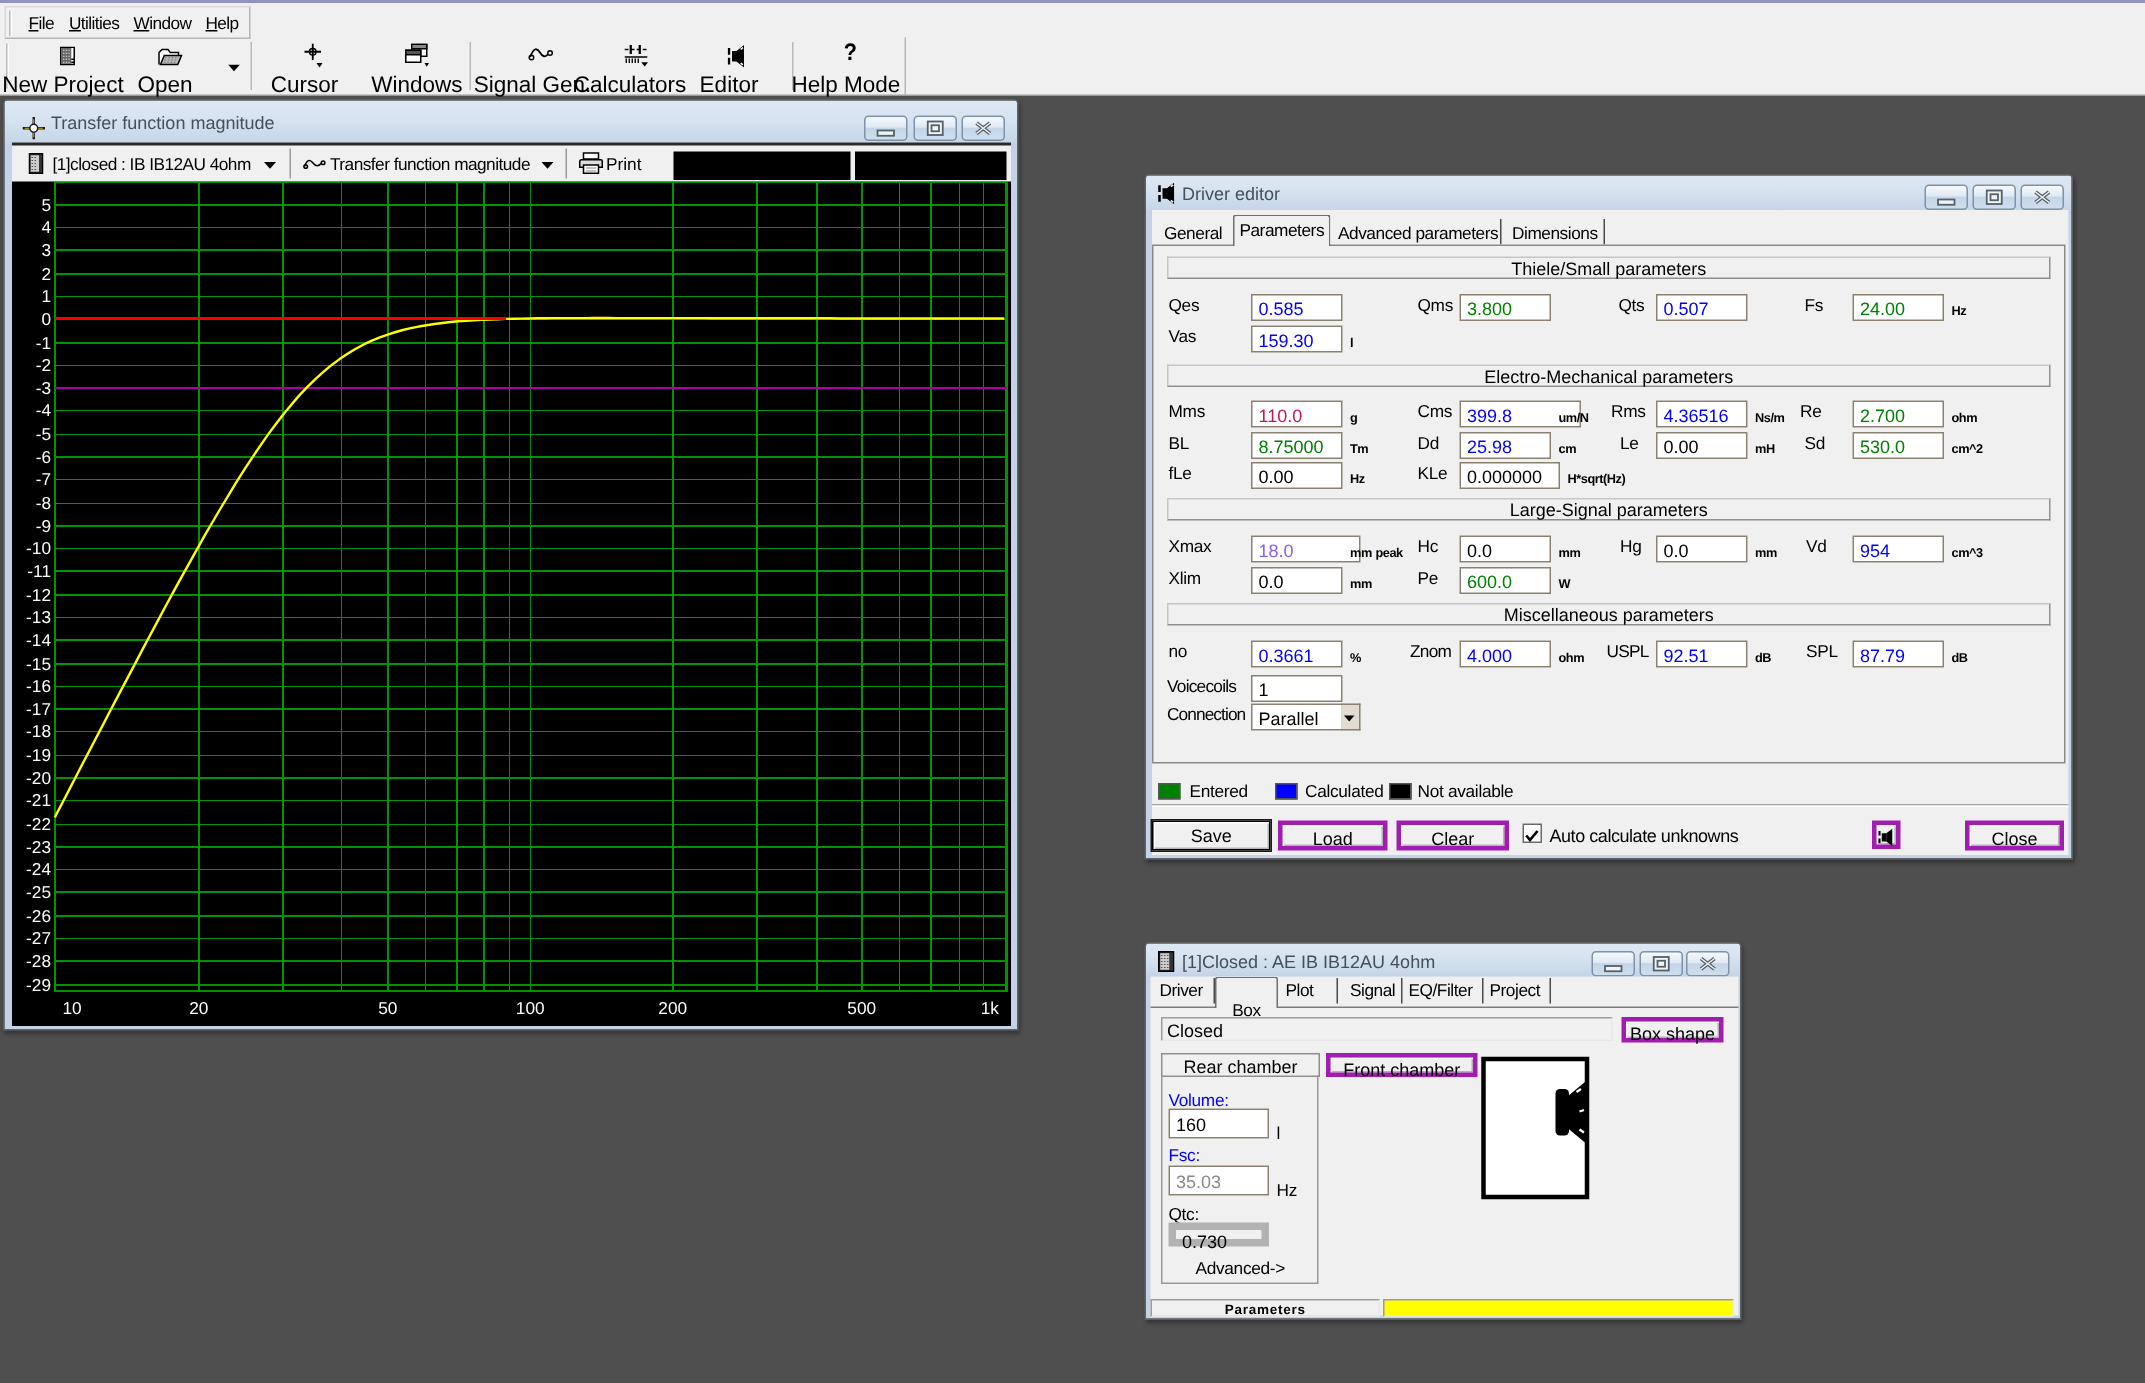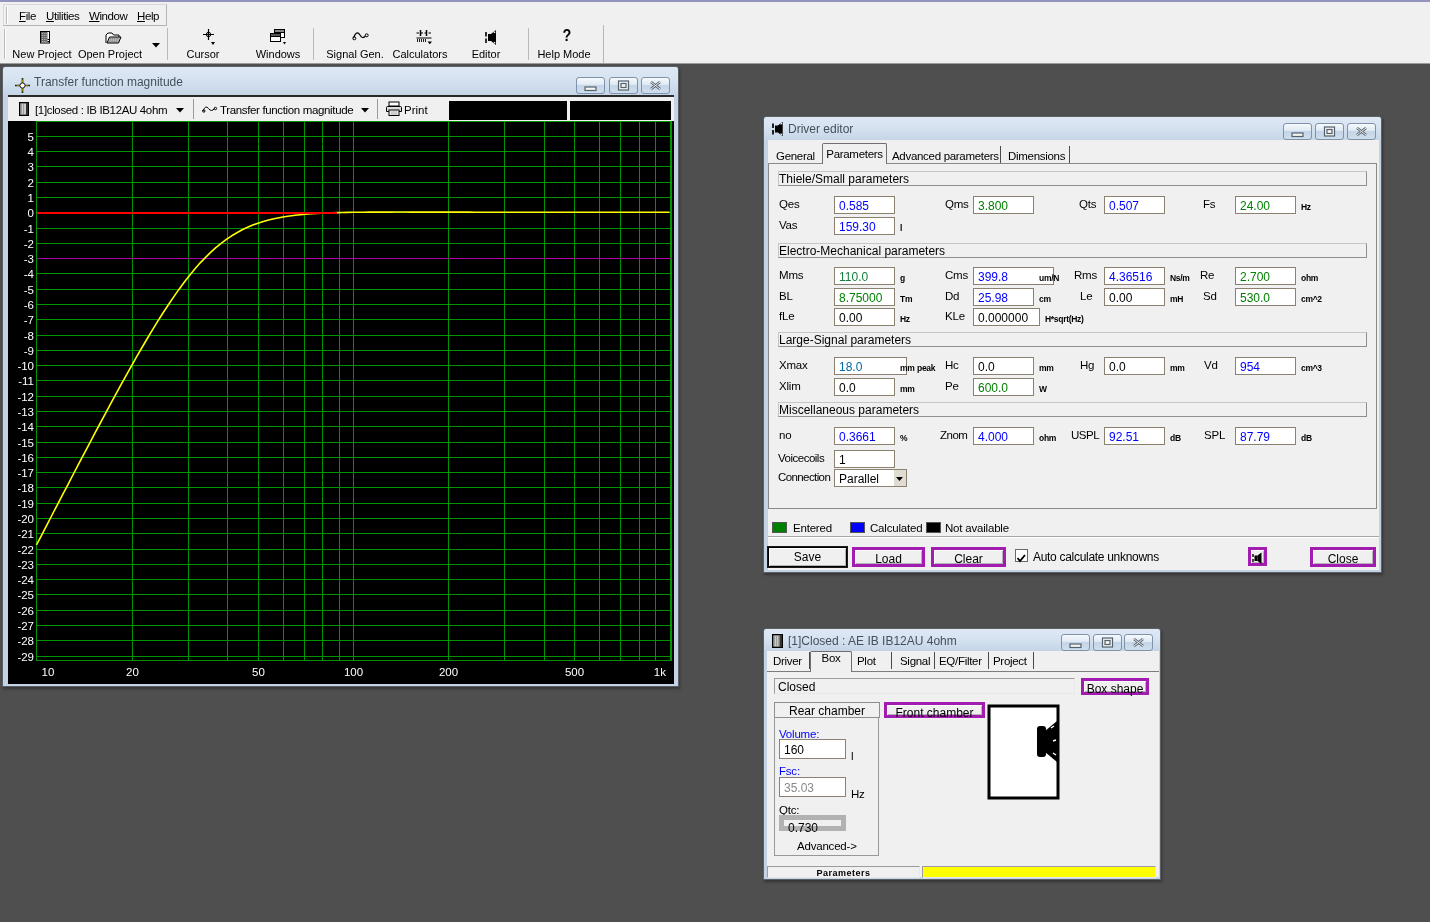--- a/index.html
+++ b/index.html
@@ -2,32 +2,32 @@
 <html><head><meta charset="utf-8"><style>
 *{margin:0;padding:0;box-sizing:border-box}
 html,body{width:1430px;height:922px;overflow:hidden;background:#4f4f4f;font-family:"Liberation Sans",sans-serif}
 .abs{position:absolute}
 #topbar{left:0;top:0;width:1430px;height:64px;background:#f0f0f0;border-top:2px solid #9393bf;border-bottom:1px solid #9b9b9b}
 .menuband{left:3px;top:2px;width:164px;height:22px;border:1px solid #d9d9d9;border-right-color:#b5b5b5;border-bottom-color:#b5b5b5}
 .grip{border-left:1px solid #bcbcbc;border-right:1px solid #fff;width:2px}
 .mi{font-size:11.5px;letter-spacing:-0.4px;color:#000;top:5px}
 .mi u{text-decoration:underline}
 .tbband{left:0;top:23px;width:604px;height:38px;border-right:1px solid #b5b5b5}
-.tbtxt{font-size:11px;color:#000;top:23px;width:82px;text-align:center}
+.tbtxt{font-size:15px;color:#000;top:23px;width:82px;text-align:center}
 .tsep{top:3px;height:32px;width:1px;background:#b9b9b9}
 .win{position:absolute;border:1px solid #5c6166;border-radius:3px 3px 0 0}
 .client{position:absolute;background:#f0f0f0}
 .tbar-txt{color:#44505c;font-size:12px;white-space:nowrap}
 .cap{position:absolute;width:29px;height:17px;border:1px solid #7e93a9;border-radius:3px;background:linear-gradient(180deg,#f5f9fc 0%,#dfe9f3 45%,#c4d5e7 50%,#cfdeed 100%)}
 .fld{position:absolute;height:18px;background:#fff;border:1px solid #8a8171;font-size:12px;padding:2px 0 0 4px;white-space:nowrap}
 .cmbtx{font-size:11.5px;letter-spacing:-0.35px}
 .fldg{position:absolute;height:18px;background:#f0f0f0;border:5px solid #0369a1;font-size:12px;padding:2px 0 0 4px}
 .lb{position:absolute;font-size:11.5px;letter-spacing:-0.2px;color:#000;white-space:nowrap}
 .un{position:absolute;font-size:8.5px;font-weight:700;color:#000;letter-spacing:-0.3px;white-space:nowrap}
-.hdr{position:absolute;height:15px;background:#f0f0f0;border:1px solid #c6c6c6;border-bottom-color:#8f8f8f;border-right-color:#8f8f8f;text-align:left;font-size:12px;padding-top:0px}
+.hdr{position:absolute;height:15px;background:#f0f0f0;border:1px solid #c6c6c6;border-bottom-color:#8f8f8f;border-right-color:#8f8f8f;text-align:center;font-size:12px;padding-top:0px}
 .btn{position:absolute;background:#f0f0f0;border:3px solid #a21caf;box-shadow:inset 1px 1px 0 #fdfdfd,inset -1px -1px 0 #b4b4b4;font-size:12px;text-align:center}
 .tabt{position:absolute;font-size:11.5px;letter-spacing:-0.3px;white-space:nowrap}
 .tsp{top:3px;width:1px;height:17px;background:#4a4a4a}
 .sunk{position:absolute;border:1px solid #9c9c9c;border-bottom-color:#e8e8e8;border-right-color:#e8e8e8}
 </style></head><body>
 
 <div class="abs" id="topbar">
  <div class="abs menuband">
   <div class="abs grip" style="left:2px;top:2px;height:17px"></div>
   <div class="abs mi" style="left:15px"><u>F</u>ile</div>
@@ -254,21 +254,21 @@
         <div class="fld" style="left:205px;top:56px;width:61px;color:#008000">3.800</div>
     <div class="lb" style="left:311px;top:58px">Qts</div>
         <div class="fld" style="left:336px;top:56px;width:61px;color:#0000ff">0.507</div>
     <div class="lb" style="left:435px;top:58px">Fs</div>
         <div class="fld" style="left:467px;top:56px;width:61px;color:#008000">24.00</div>
         <div class="un" style="left:533px;top:62px">Hz</div>
     <div class="lb" style="left:11px;top:79px">Vas</div>
         <div class="fld" style="left:66px;top:77px;width:61px;color:#0000ff">159.30</div>
         <div class="un" style="left:132px;top:83px">l</div>
     <div class="lb" style="left:11px;top:129px">Mms</div>
-        <div class="fld" style="left:66px;top:127px;width:61px;color:#15803d">110.0</div>
+        <div class="fld" style="left:66px;top:127px;width:61px;color:#be185d">110.0</div>
         <div class="un" style="left:132px;top:133px">g</div>
     <div class="lb" style="left:177px;top:129px">Cms</div>
         <div class="fld" style="left:205px;top:127px;width:81px;color:#0000ff">399.8</div>
         <div class="un" style="left:271px;top:133px">um/N</div>
     <div class="lb" style="left:306px;top:129px">Rms</div>
         <div class="fld" style="left:336px;top:127px;width:61px;color:#0000ff">4.36516</div>
         <div class="un" style="left:402px;top:133px">Ns/m</div>
     <div class="lb" style="left:432px;top:129px">Re</div>
         <div class="fld" style="left:467px;top:127px;width:61px;color:#008000">2.700</div>
         <div class="un" style="left:533px;top:133px">ohm</div>
@@ -284,21 +284,21 @@
     <div class="lb" style="left:435px;top:150px">Sd</div>
         <div class="fld" style="left:467px;top:148px;width:61px;color:#008000">530.0</div>
         <div class="un" style="left:533px;top:154px">cm^2</div>
     <div class="lb" style="left:11px;top:170px">fLe</div>
         <div class="fld" style="left:66px;top:168px;width:61px">0.00</div>
         <div class="un" style="left:132px;top:174px">Hz</div>
     <div class="lb" style="left:177px;top:170px">KLe</div>
         <div class="fld" style="left:205px;top:168px;width:67px">0.000000</div>
         <div class="un" style="left:277px;top:174px">H*sqrt(Hz)</div>
     <div class="lb" style="left:11px;top:219px">Xmax</div>
-        <div class="fld" style="left:66px;top:217px;width:73px;color:#0369a1">18.0</div>
+        <div class="fld" style="left:66px;top:217px;width:73px;color:#8b5cf6">18.0</div>
         <div class="un" style="left:132px;top:223px">mm</div>
         <div class="un" style="left:149px;top:223px">peak</div>
     <div class="lb" style="left:177px;top:219px">Hc</div>
         <div class="fld" style="left:205px;top:217px;width:61px">0.0</div>
         <div class="un" style="left:271px;top:223px">mm</div>
     <div class="lb" style="left:312px;top:219px">Hg</div>
         <div class="fld" style="left:336px;top:217px;width:61px">0.0</div>
         <div class="un" style="left:402px;top:223px">mm</div>
     <div class="lb" style="left:436px;top:219px">Vd</div>
         <div class="fld" style="left:467px;top:217px;width:61px;color:#0000ff">954</div>
@@ -375,21 +375,21 @@
     <div class="tabt" style="left:6px;top:4px">Driver</div>
     <div class="abs tsp" style="left:42px;top:1px"></div>
     <div class="tabt" style="left:90px;top:4px">Plot</div>
     <div class="abs tsp" style="left:124px;top:1px"></div>
     <div class="tabt" style="left:133px;top:4px">Signal</div>
     <div class="abs tsp" style="left:167px;top:1px"></div>
     <div class="tabt" style="left:172px;top:4px">EQ/Filter</div>
     <div class="abs tsp" style="left:221px;top:1px"></div>
     <div class="tabt" style="left:226px;top:4px">Project</div>
     <div class="abs tsp" style="left:266px;top:1px"></div>
-    <div class="abs" style="left:43px;top:0px;width:42px;height:21px;background:#f0f0f0;border:1px solid #6f6f6f;border-bottom:none;border-radius:2px 2px 0 0;z-index:4;text-align:center;font-size:11.5px;letter-spacing:-0.3px;padding-top:0">Box</div>
+    <div class="abs" style="left:43px;top:0px;width:42px;height:21px;background:#f0f0f0;border:1px solid #6f6f6f;border-bottom:none;border-radius:2px 2px 0 0;z-index:4;text-align:center;font-size:11.5px;letter-spacing:-0.3px;padding-top:16px">Box</div>
 
     <div class="sunk" style="left:7px;top:27px;width:301px;height:16px;font-size:12px;padding:1px 0 0 3px">Closed</div>
     <div class="btn" style="left:314px;top:27px;width:68px;height:17px;padding-top:1px">Box shape</div>
 
     <div class="btn" style="left:7px;top:51px;width:106px;height:16px;padding-top:1px;box-shadow:none;border:1px solid #8e8e8e">Rear chamber</div>
     <div class="btn" style="left:117px;top:51px;width:101px;height:16px;padding-top:1px">Front chamber</div>
 
     <div class="abs" style="left:7px;top:66px;width:105px;height:139px;border:1px solid #989898;border-top:none"></div>
     <div class="lb" style="left:12px;top:77px;color:#0000ff">Volume:</div>
     <div class="fld" style="left:12px;top:88px;width:67px;height:20px;padding-top:3px">160</div>

